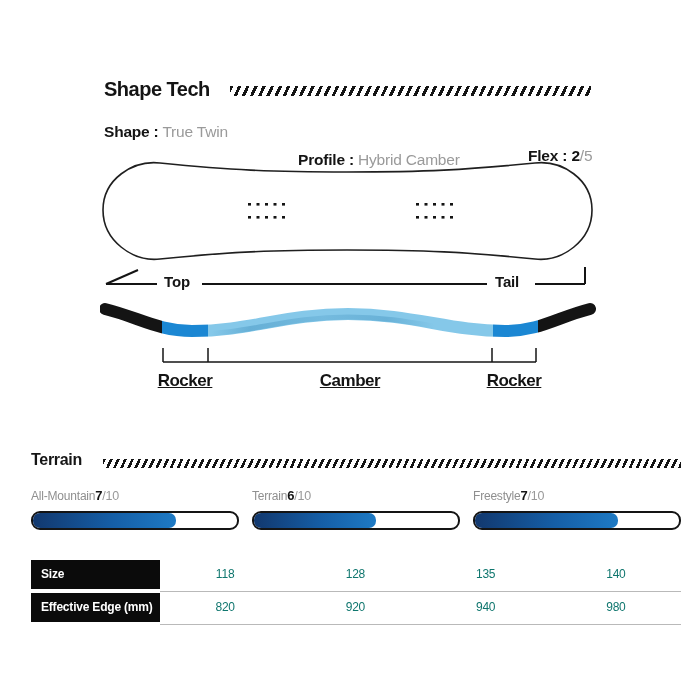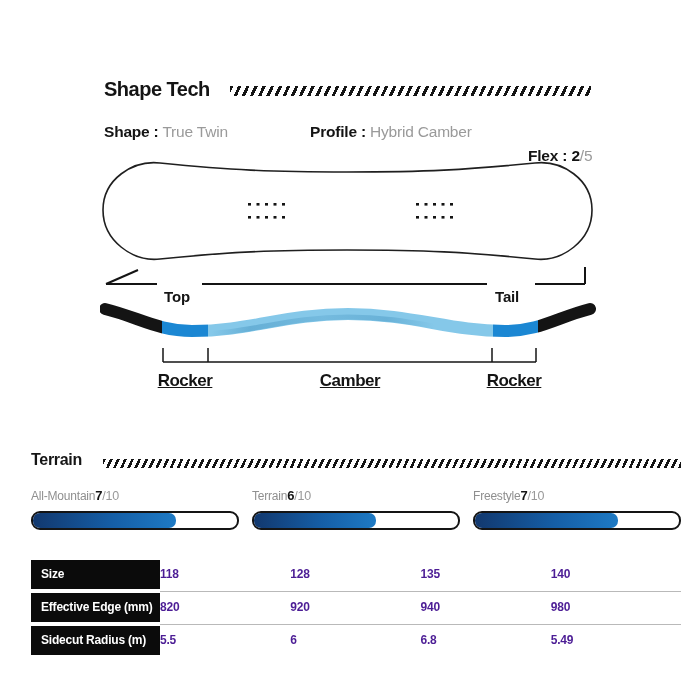--- a/index.html
+++ b/index.html
@@ -14,49 +14,49 @@
   .st-title{left:104px;top:78px;font-size:20px;font-weight:800;letter-spacing:-0.5px;color:#141414;}
   .hatch{background:repeating-linear-gradient(115deg,#141414 0 3px,transparent 3px 7.4px);}
   .hatch-top{left:230px;top:86px;width:361px;height:10px;}
   .hatch-terrain{left:103px;top:459px;width:578px;height:9px;background:repeating-linear-gradient(115deg,#141414 0 2.6px,transparent 2.6px 6.4px);}
 
   
   .spec{top:123px;font-size:15.5px;letter-spacing:-0.2px;white-space:nowrap;}
   .spec b{font-weight:700;color:#141414;}
   .spec .val{color:#9a9a9a;font-weight:400;}
   .spec-shape{left:104px;}
-  .spec-profile{left:310px;}
+  .spec-profile{left:298px;margin-top:28px;}
   .spec-flex{left:528px;margin-top:24px;}
 
   
   .board-svg{left:100px;top:153px;}
   .lines-svg{left:100px;top:260px;}
   .profile-svg{left:100px;top:293px;}
-  .endlabel{top:288px;font-size:15px;font-weight:700;letter-spacing:-0.2px;transform:translateX(-50%);}
+  .endlabel{top:273px;font-size:15px;font-weight:700;letter-spacing:-0.2px;transform:translateX(-50%);}
   .zone-label{top:371px;font-size:17px;font-weight:700;letter-spacing:-0.5px;transform:translateX(-50%);color:#141414;text-decoration:underline;}
 
   
   .terrain-title{left:31px;top:451px;font-size:16px;font-weight:800;letter-spacing:-0.3px;}
   .ratings{left:31px;top:488px;width:650px;display:flex;gap:13px;}
   .rating{flex:1;}
   .rating-head{display:flex;align-items:baseline;font-size:12px;letter-spacing:-0.2px;height:20px;}
   .rating-name{color:#8f8f8f;}
   .rating-score b{font-weight:700;color:#141414;font-size:13px;}
   .rating-score .max{color:#9a9a9a;font-size:12.5px;}
   .bar{position:relative;height:15px;border:2px solid #141414;border-radius:9px;background:#fff;margin-top:3px;}
   .bar-fill{position:absolute;left:0;top:0;bottom:0;border-radius:7px;
     background:linear-gradient(90deg,#12386e 0%,#155ea6 55%,#1e7ac4 100%);}
 
   
   .spec-table{left:31px;top:560px;width:650px;}
   .t-row{display:flex;height:29px;margin-bottom:4px;}
   .t-label{width:129px;background:#0b0b0b;color:#ffffff;font-size:12px;font-weight:700;
     letter-spacing:-0.2px;line-height:29px;padding-left:10px;box-sizing:border-box;white-space:nowrap;}
   .t-values{flex:1;display:flex;}
-  .t-cell{flex:1;line-height:29px;font-size:12px;color:#4c1d95;letter-spacing:-0.2px;font-weight:bold;}
+  .t-cell{flex:1;text-align:center;line-height:29px;font-size:12px;color:#0f766e;letter-spacing:-0.2px;}
   .t-sep{position:absolute;left:129px;right:0;height:1px;background:#b9b9b9;}
   .t-sep1{top:31px;}
   .t-sep2{top:64px;}
 </style>
 </head>
 <body>
 
 <div class="abs st-title">Shape Tech</div>
 <div class="abs hatch hatch-top"></div>
 
@@ -202,24 +202,15 @@
   </div>
   <div class="t-row">
     <div class="t-label">Effective Edge (mm)</div>
     <div class="t-values">
       <div class="t-cell">820</div>
       <div class="t-cell">920</div>
       <div class="t-cell">940</div>
       <div class="t-cell">980</div>
     </div>
   </div>
-  <div class="t-row">
-    <div class="t-label">Sidecut Radius (m)</div>
-    <div class="t-values">
-      <div class="t-cell">5.5</div>
-      <div class="t-cell">6</div>
-      <div class="t-cell">6.8</div>
-      <div class="t-cell">5.49</div>
-    </div>
-  </div>
   <div class="t-sep t-sep1"></div>
   <div class="t-sep t-sep2"></div>
 </div>
 
 </body></html>

